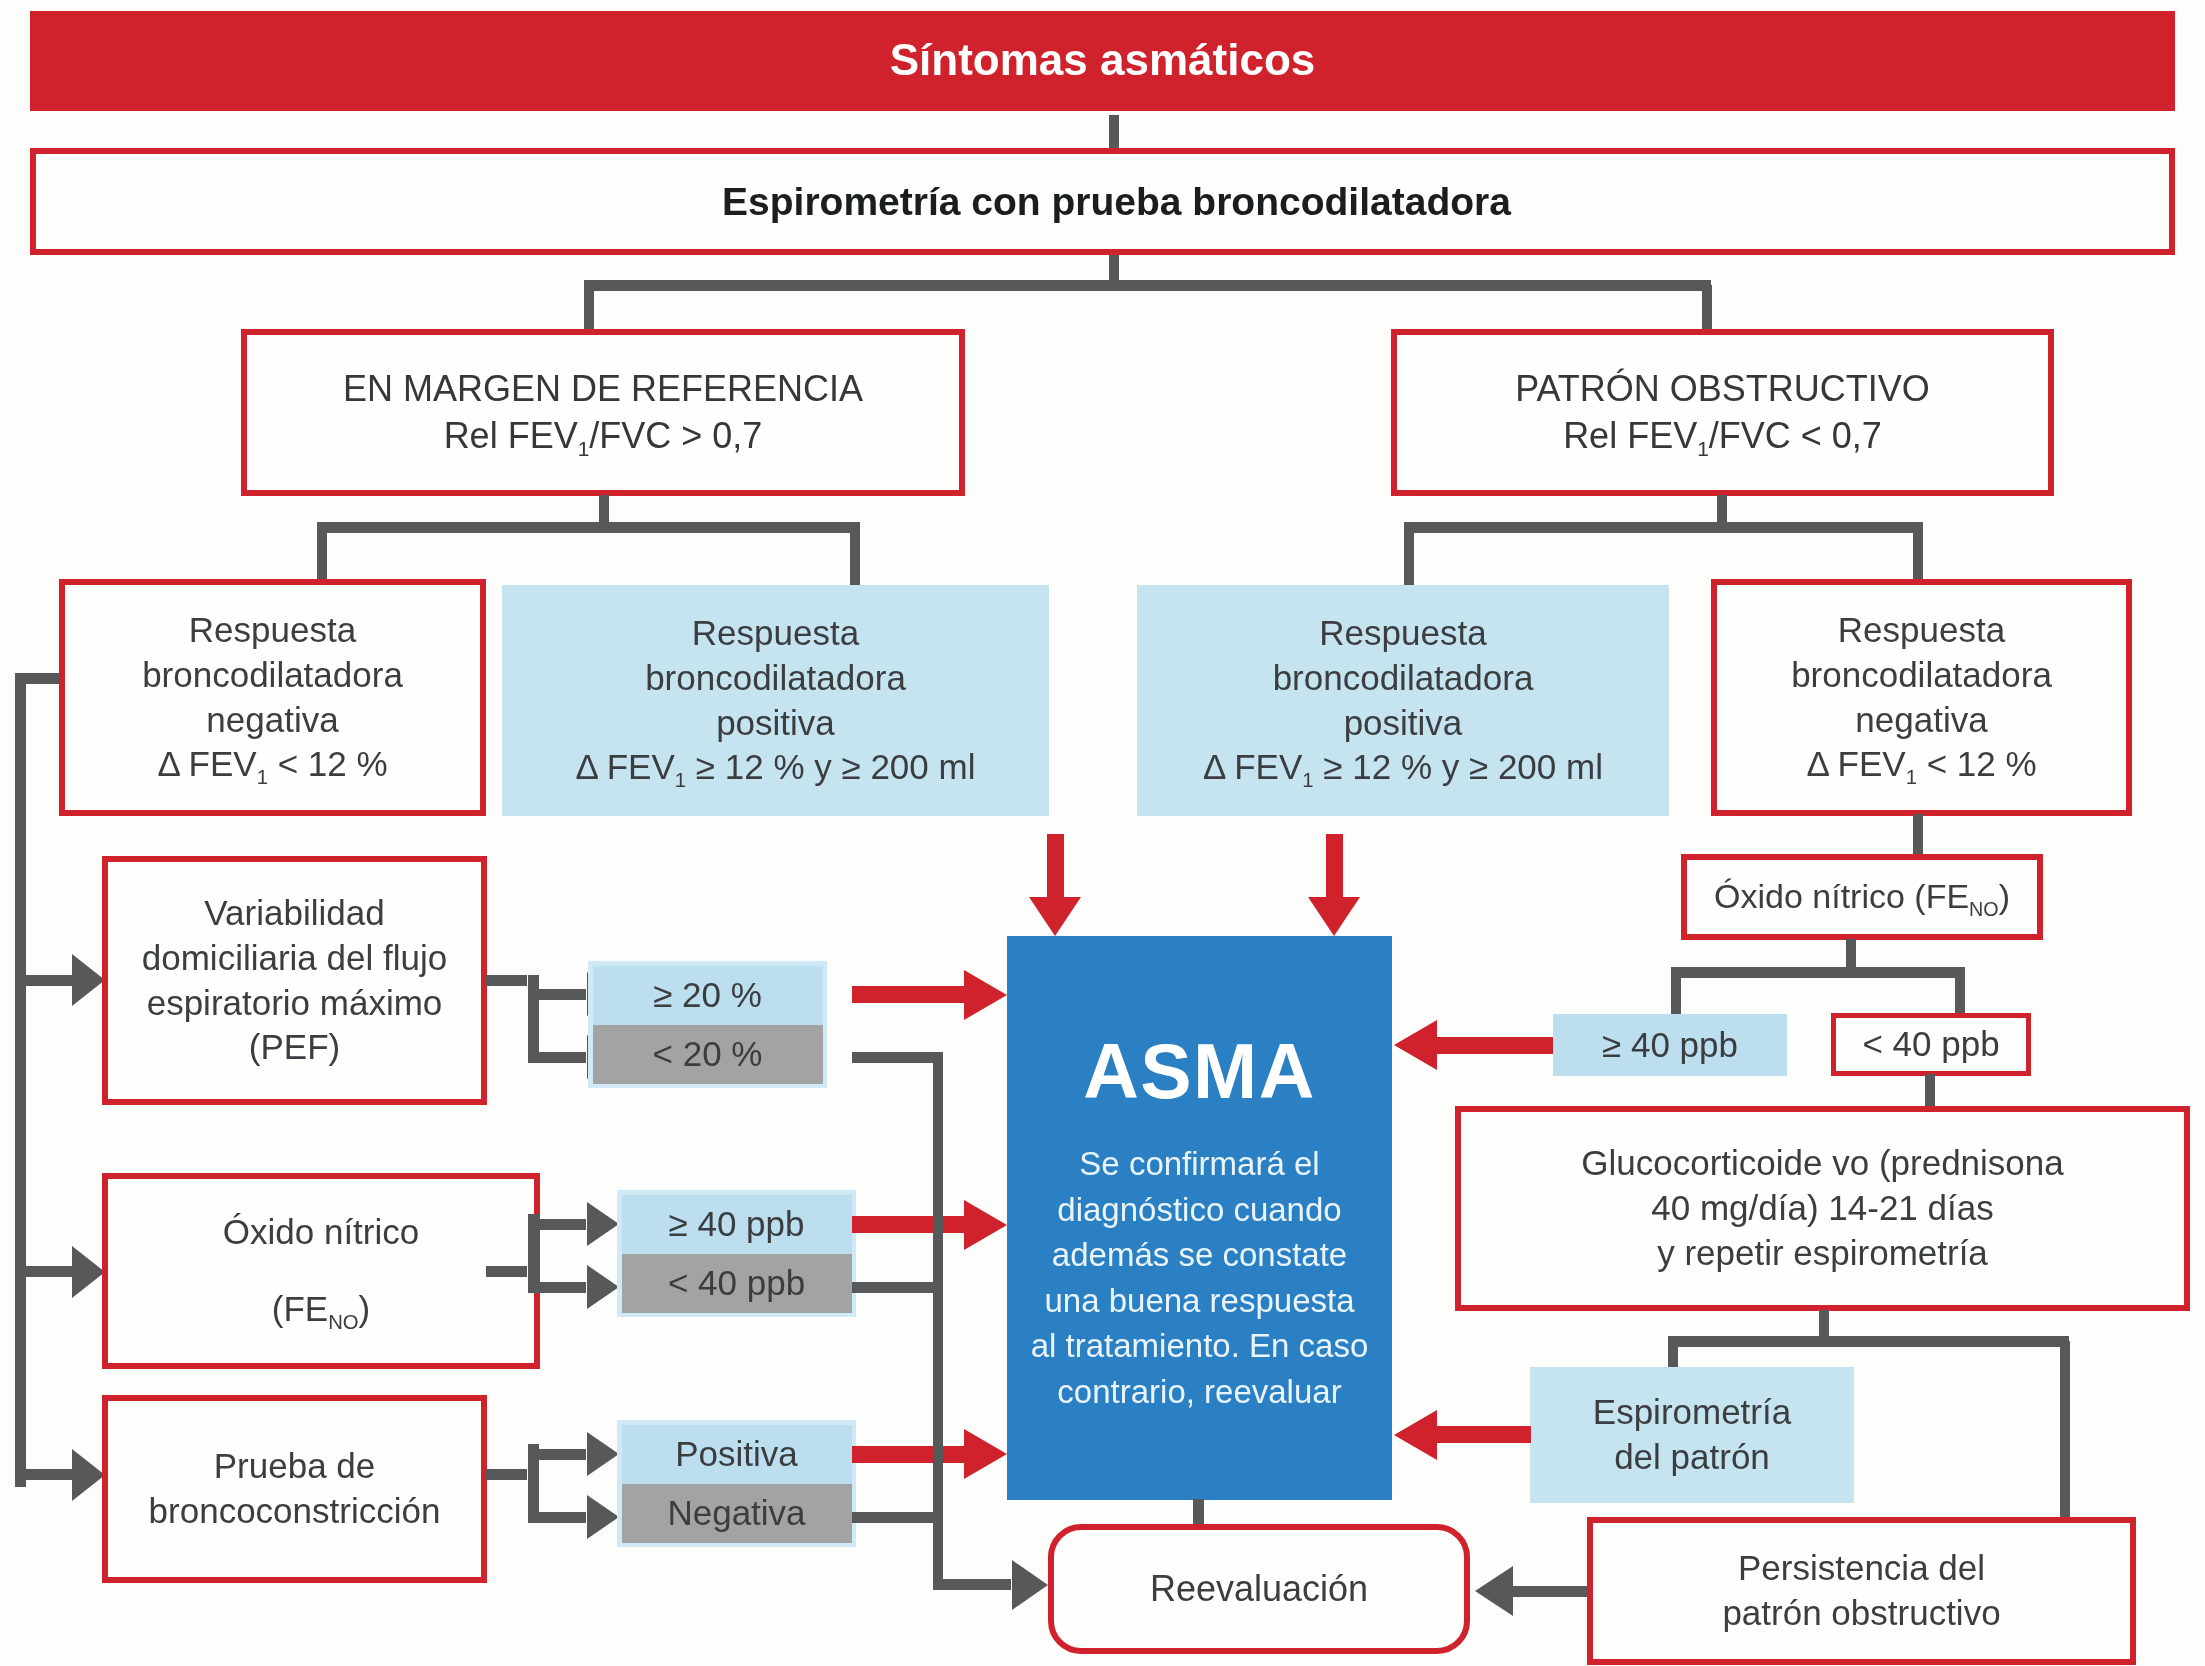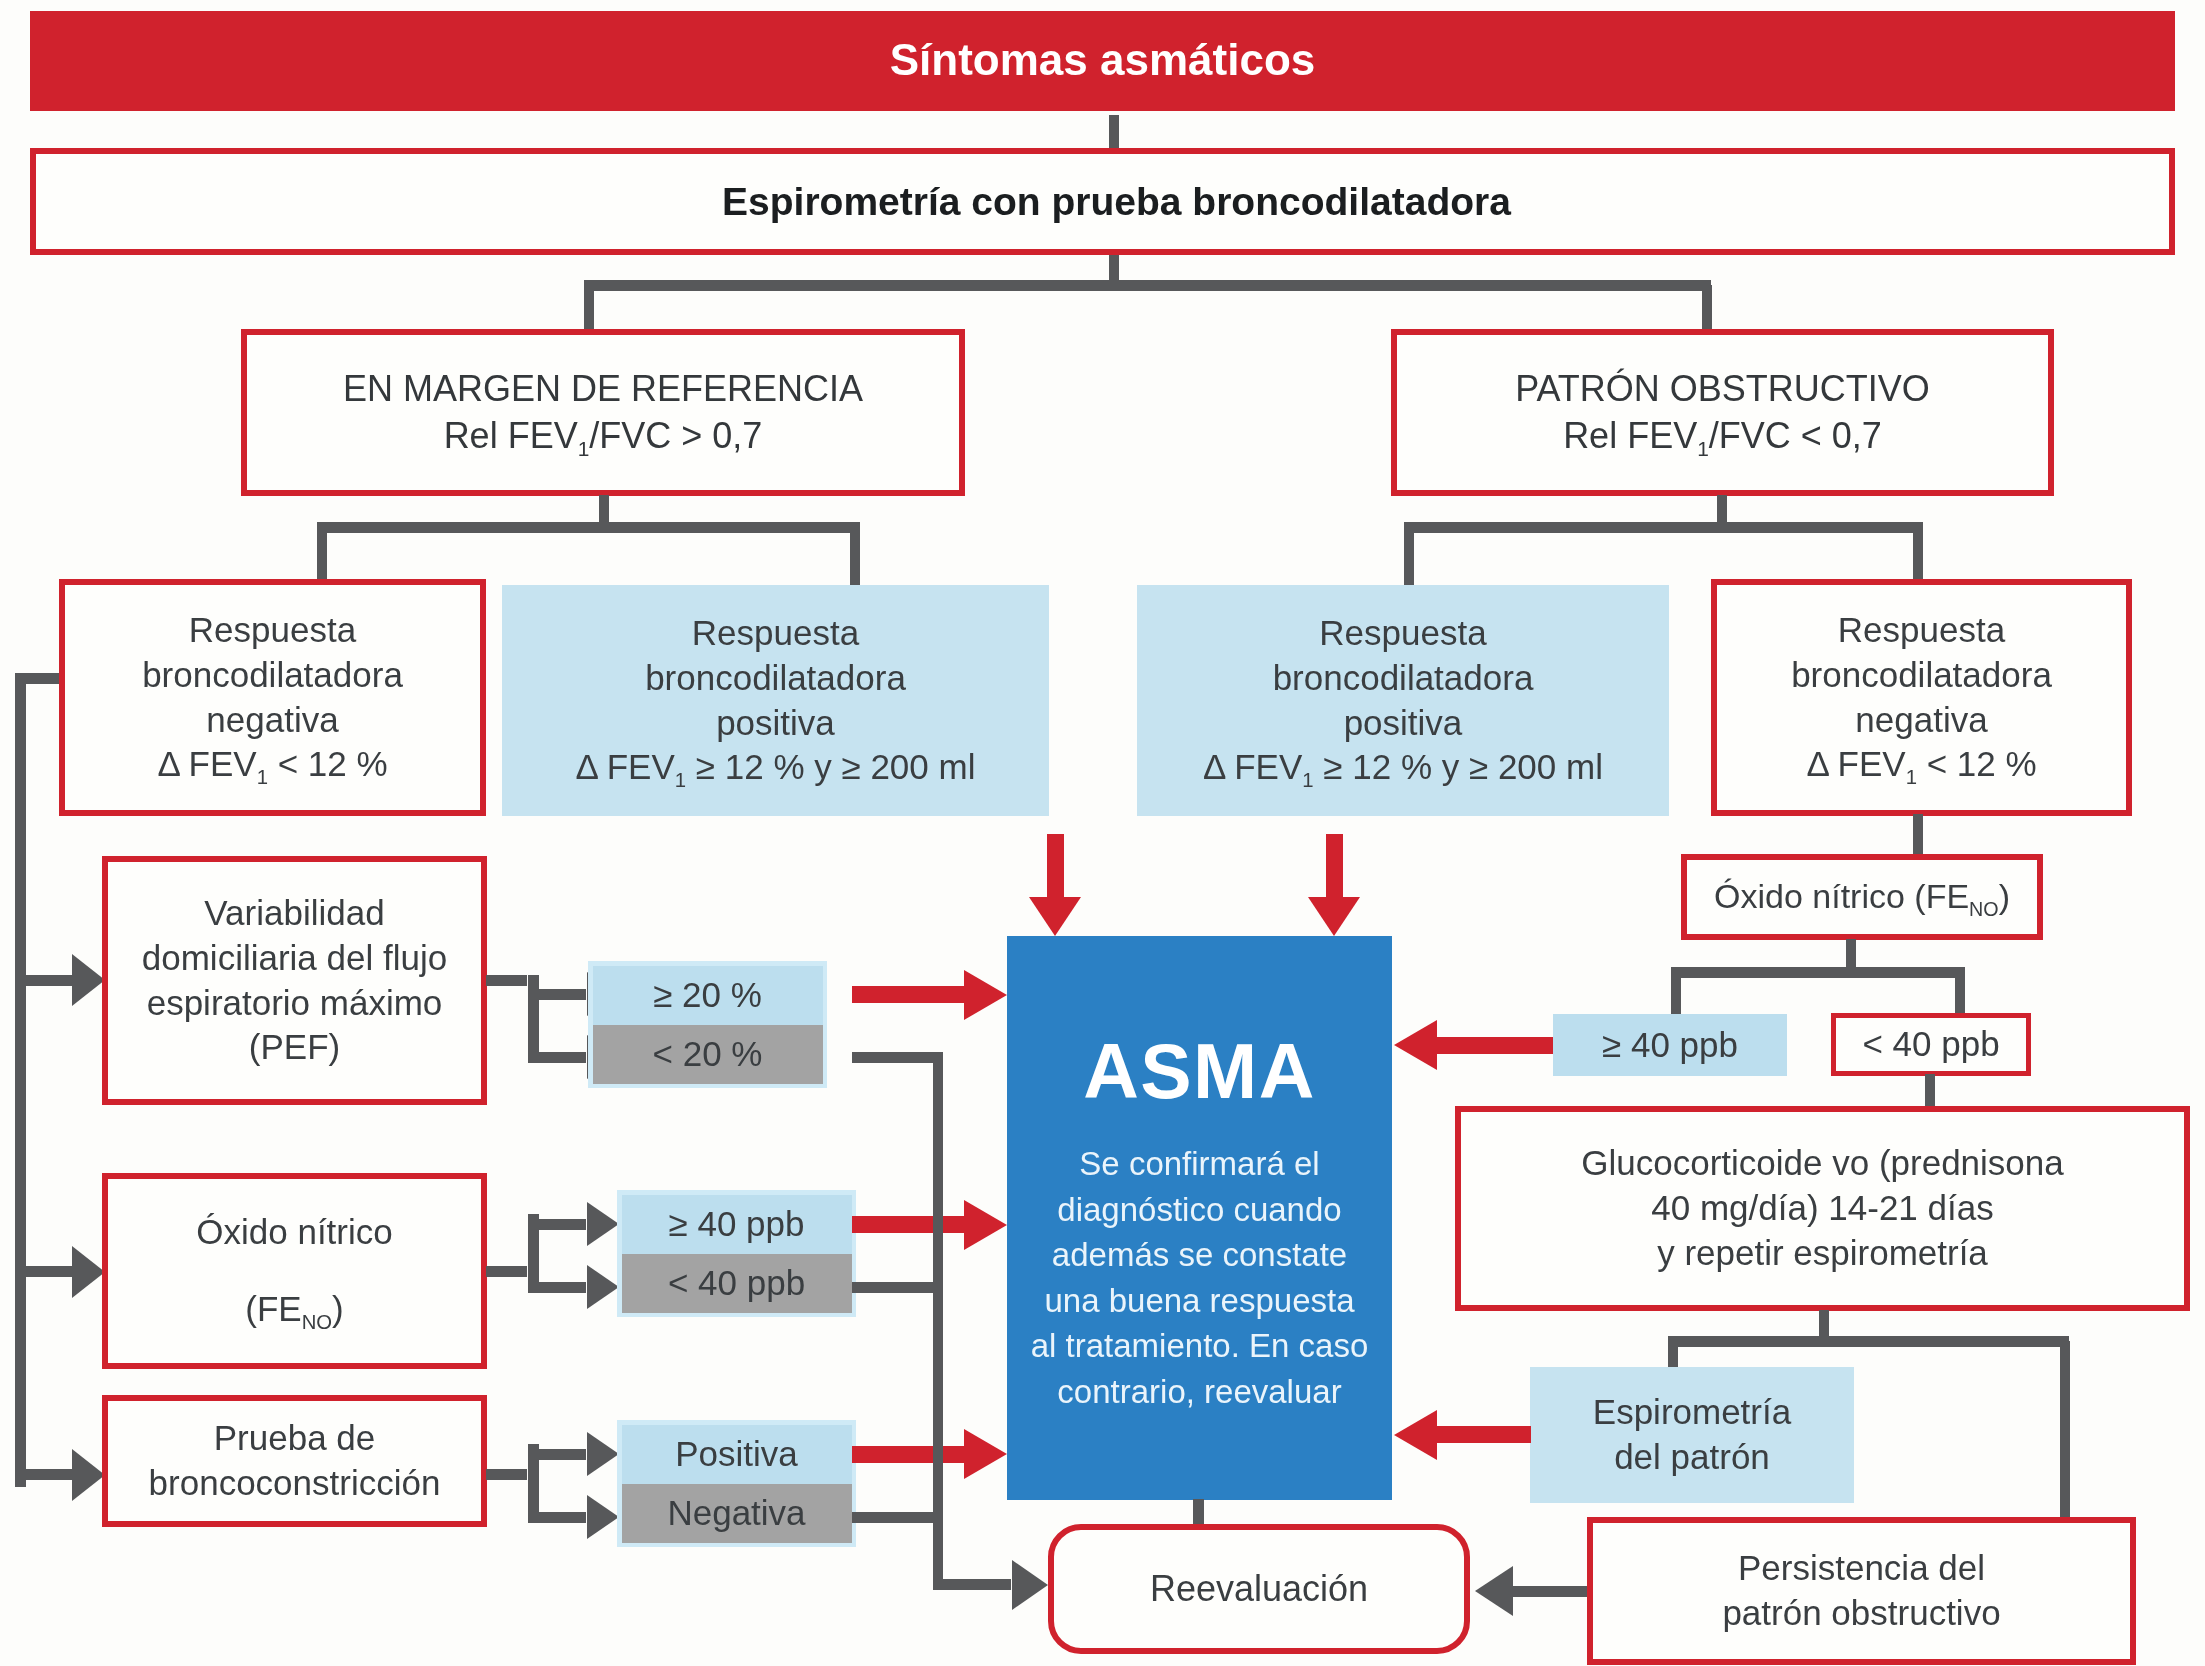--- a/index.html
+++ b/index.html
@@ -109,26 +109,26 @@
   <div class="tri" style="left:72px;top:954px;border-top-width:26px;border-bottom-width:26px;border-left:33px solid #57585a;"></div>
   <div class="line" style="left:26px;top:1266px;width:47px;height:10.6px;"></div>
   <div class="tri" style="left:72px;top:1246px;border-top-width:26px;border-bottom-width:26px;border-left:33px solid #57585a;"></div>
   <div class="line" style="left:26px;top:1469px;width:47px;height:10.6px;"></div>
   <div class="tri" style="left:72px;top:1449px;border-top-width:26px;border-bottom-width:26px;border-left:33px solid #57585a;"></div>
 
   <div class="box redbox leftcol" style="left:102px;top:856px;width:385px;height:249px;">
     <div>Variabilidad domiciliaria del flujo espiratorio máximo (PEF)</div>
   </div>
 
-  <div class="box redbox leftcol" style="left:102px;top:1173px;width:385px;height:196px;gap:32px;">
+  <div class="box redbox leftcol" style="left:102px;top:1173px;width:438px;height:196px;gap:32px;">
     <div>Óxido nítrico</div>
     <div class="fm"><span>(FE</span><sub>NO</sub><span>)</span></div>
   </div>
 
-  <div class="box redbox leftcol" style="left:102px;top:1395px;width:385px;height:132px;">
+  <div class="box redbox leftcol" style="left:102px;top:1395px;width:385px;height:188px;">
     <div>Prueba de broncoconstricción</div>
   </div>
 
   <div class="line" style="left:486px;top:975px;width:41px;height:10.6px;"></div>
   <div class="line" style="left:528px;top:975px;width:10.6px;height:88px;"></div>
   <div class="line" style="left:538px;top:989px;width:48px;height:10.6px;"></div>
   <div class="tri" style="left:587px;top:972px;border-top-width:22.6px;border-bottom-width:22.6px;border-left:32px solid #57585a;"></div>
   <div class="line" style="left:538px;top:1052px;width:48px;height:10.6px;"></div>
   <div class="tri" style="left:587px;top:1035px;border-top-width:22.6px;border-bottom-width:22.6px;border-left:32px solid #57585a;"></div>
 

